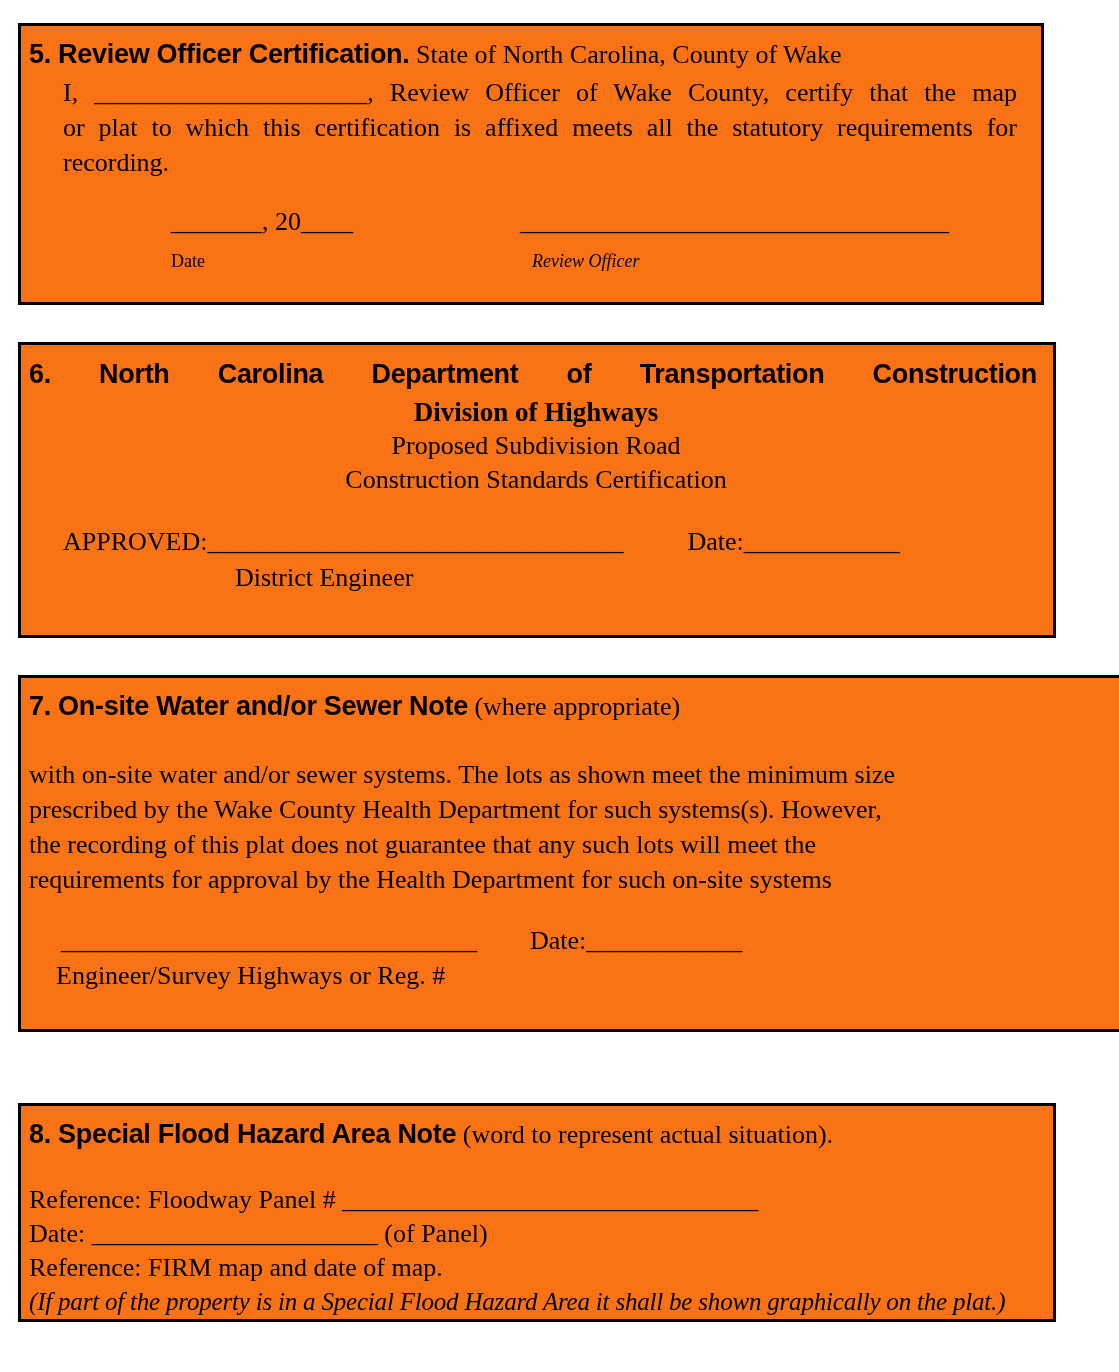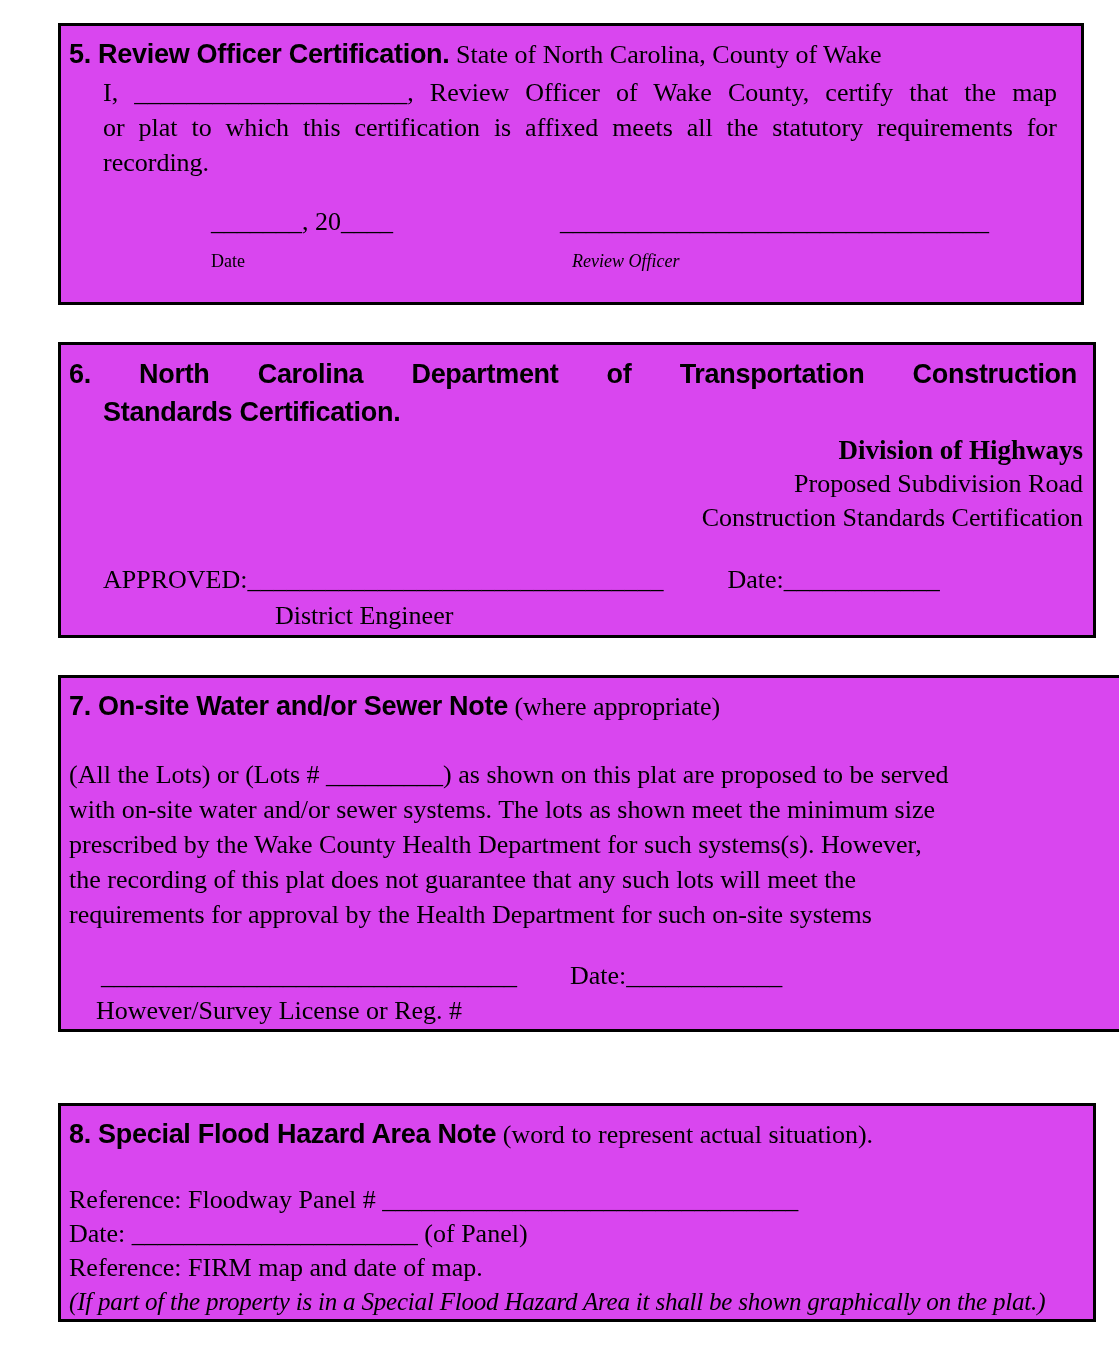--- a/index.html
+++ b/index.html
@@ -7,24 +7,24 @@
     width: 1119px; height: 1372px;
     background: #ffffff;
     color: #000000;
     font-family: "Liberation Serif", serif;
     padding-top: 23px;
     box-sizing: border-box;
     overflow: hidden;
   }
   .box {
     border: 3px solid #000000;
-    margin-left: 58px;
+    margin-left: 18px;
     box-sizing: border-box;
     padding: 10px 10px 0 8px;
-    background: #d946ef;
+    background: #f97316;
   }
   .b5 { width: 1026px; height: 282px; margin-top: 0; }
   .b6 { width: 1038px; height: 296px; margin-top: 37px; }
   .b7 { width: 1106px; height: 357px; margin-top: 37px; }
   .b8 { width: 1038px; height: 219px; margin-top: 71px; }
 
   .hdr { font-size: 26px; line-height: 36px; white-space: nowrap; }
   .hbold {
     font-family: "Liberation Sans", sans-serif;
     font-weight: bold;
@@ -45,21 +45,21 @@
   .officer-group { margin-left: 167px; }
   .cap-indent12 { margin-left: 12px; font-style: italic; }
 
   
   .h6line1 { font-family: "Liberation Sans", sans-serif; font-weight: bold; font-size: 27px;
              letter-spacing: -0.3px; line-height: 38px; text-align: justify; text-align-last: justify;
              margin-right: 6px; }
   .h6line2 { font-family: "Liberation Sans", sans-serif; font-weight: bold; font-size: 27px;
              letter-spacing: -0.3px; line-height: 38px; margin-left: 34px; }
   .centerblock { margin-top: 2px; }
-  .cline { font-size: 26px; line-height: 34px; text-align: right; }
+  .cline { font-size: 26px; line-height: 34px; text-align: center; }
   .cbold { font-weight: bold; font-size: 27px; }
   .approw { font-size: 26px; line-height: 34px; white-space: nowrap; margin: 28px 0 0 34px; }
   .gap64 { margin-left: 64px; }
   .gap53 { margin-left: 53px; }
   .dist-caption { font-size: 26px; line-height: 30px; margin: 4px 0 0 206px; }
 
   
   .para7 { margin-top: 32px; }
   .sigrow7 { font-size: 26px; line-height: 32px; white-space: nowrap; margin: 28px 0 0 32px; }
   .cap7 { font-size: 26px; line-height: 30px; margin: 4px 0 0 27px; }
@@ -89,48 +89,46 @@
     </div>
     <div class="siggroup officer-group">
       <div class="sigline">_________________________________</div>
       <div class="sigcaption cap-indent12">Review Officer</div>
     </div>
   </div>
 </div>
 
 <div class="box b6">
   <div class="h6line1">6. North Carolina Department of Transportation Construction</div>
-  <div class="h6line2">Standards Certification.</div>
   <div class="centerblock">
     <div class="cline cbold">Division of Highways</div>
     <div class="cline">Proposed Subdivision Road</div>
     <div class="cline">Construction Standards Certification</div>
   </div>
   <div class="approw">
     <span>APPROVED:</span><span>________________________________</span><span class="gap64">Date:</span><span>____________</span>
   </div>
   <div class="dist-caption">District Engineer</div>
 </div>
 
 <div class="box b7">
   <div class="hdr">
     <span class="hbold">7. On-site Water and/or Sewer Note</span>
     <span class="hserif">(where appropriate)</span>
   </div>
   <div class="para7">
-    <div class="bline">(All the Lots) or (Lots # _________) as shown on this plat are proposed to be served</div>
     <div class="bline">with on-site water and/or sewer systems. The lots as shown meet the minimum size</div>
     <div class="bline">prescribed by the Wake County Health Department for such systems(s). However,</div>
     <div class="bline">the recording of this plat does not guarantee that any such lots will meet the</div>
     <div class="bline">requirements for approval by the Health Department for such on-site systems</div>
   </div>
   <div class="sigrow7">
     <span>________________________________</span><span class="gap53">Date:</span><span>____________</span>
   </div>
-  <div class="cap7">However/Survey License or Reg. #</div>
+  <div class="cap7">Engineer/Survey Highways or Reg. #</div>
 </div>
 
 <div class="box b8">
   <div class="hdr">
     <span class="hbold">8. Special Flood Hazard Area Note</span>
     <span class="hserif">(word to represent actual situation).</span>
   </div>
   <div class="lines8">
     <div class="l8">
       <span>Reference: Floodway Panel #</span>

